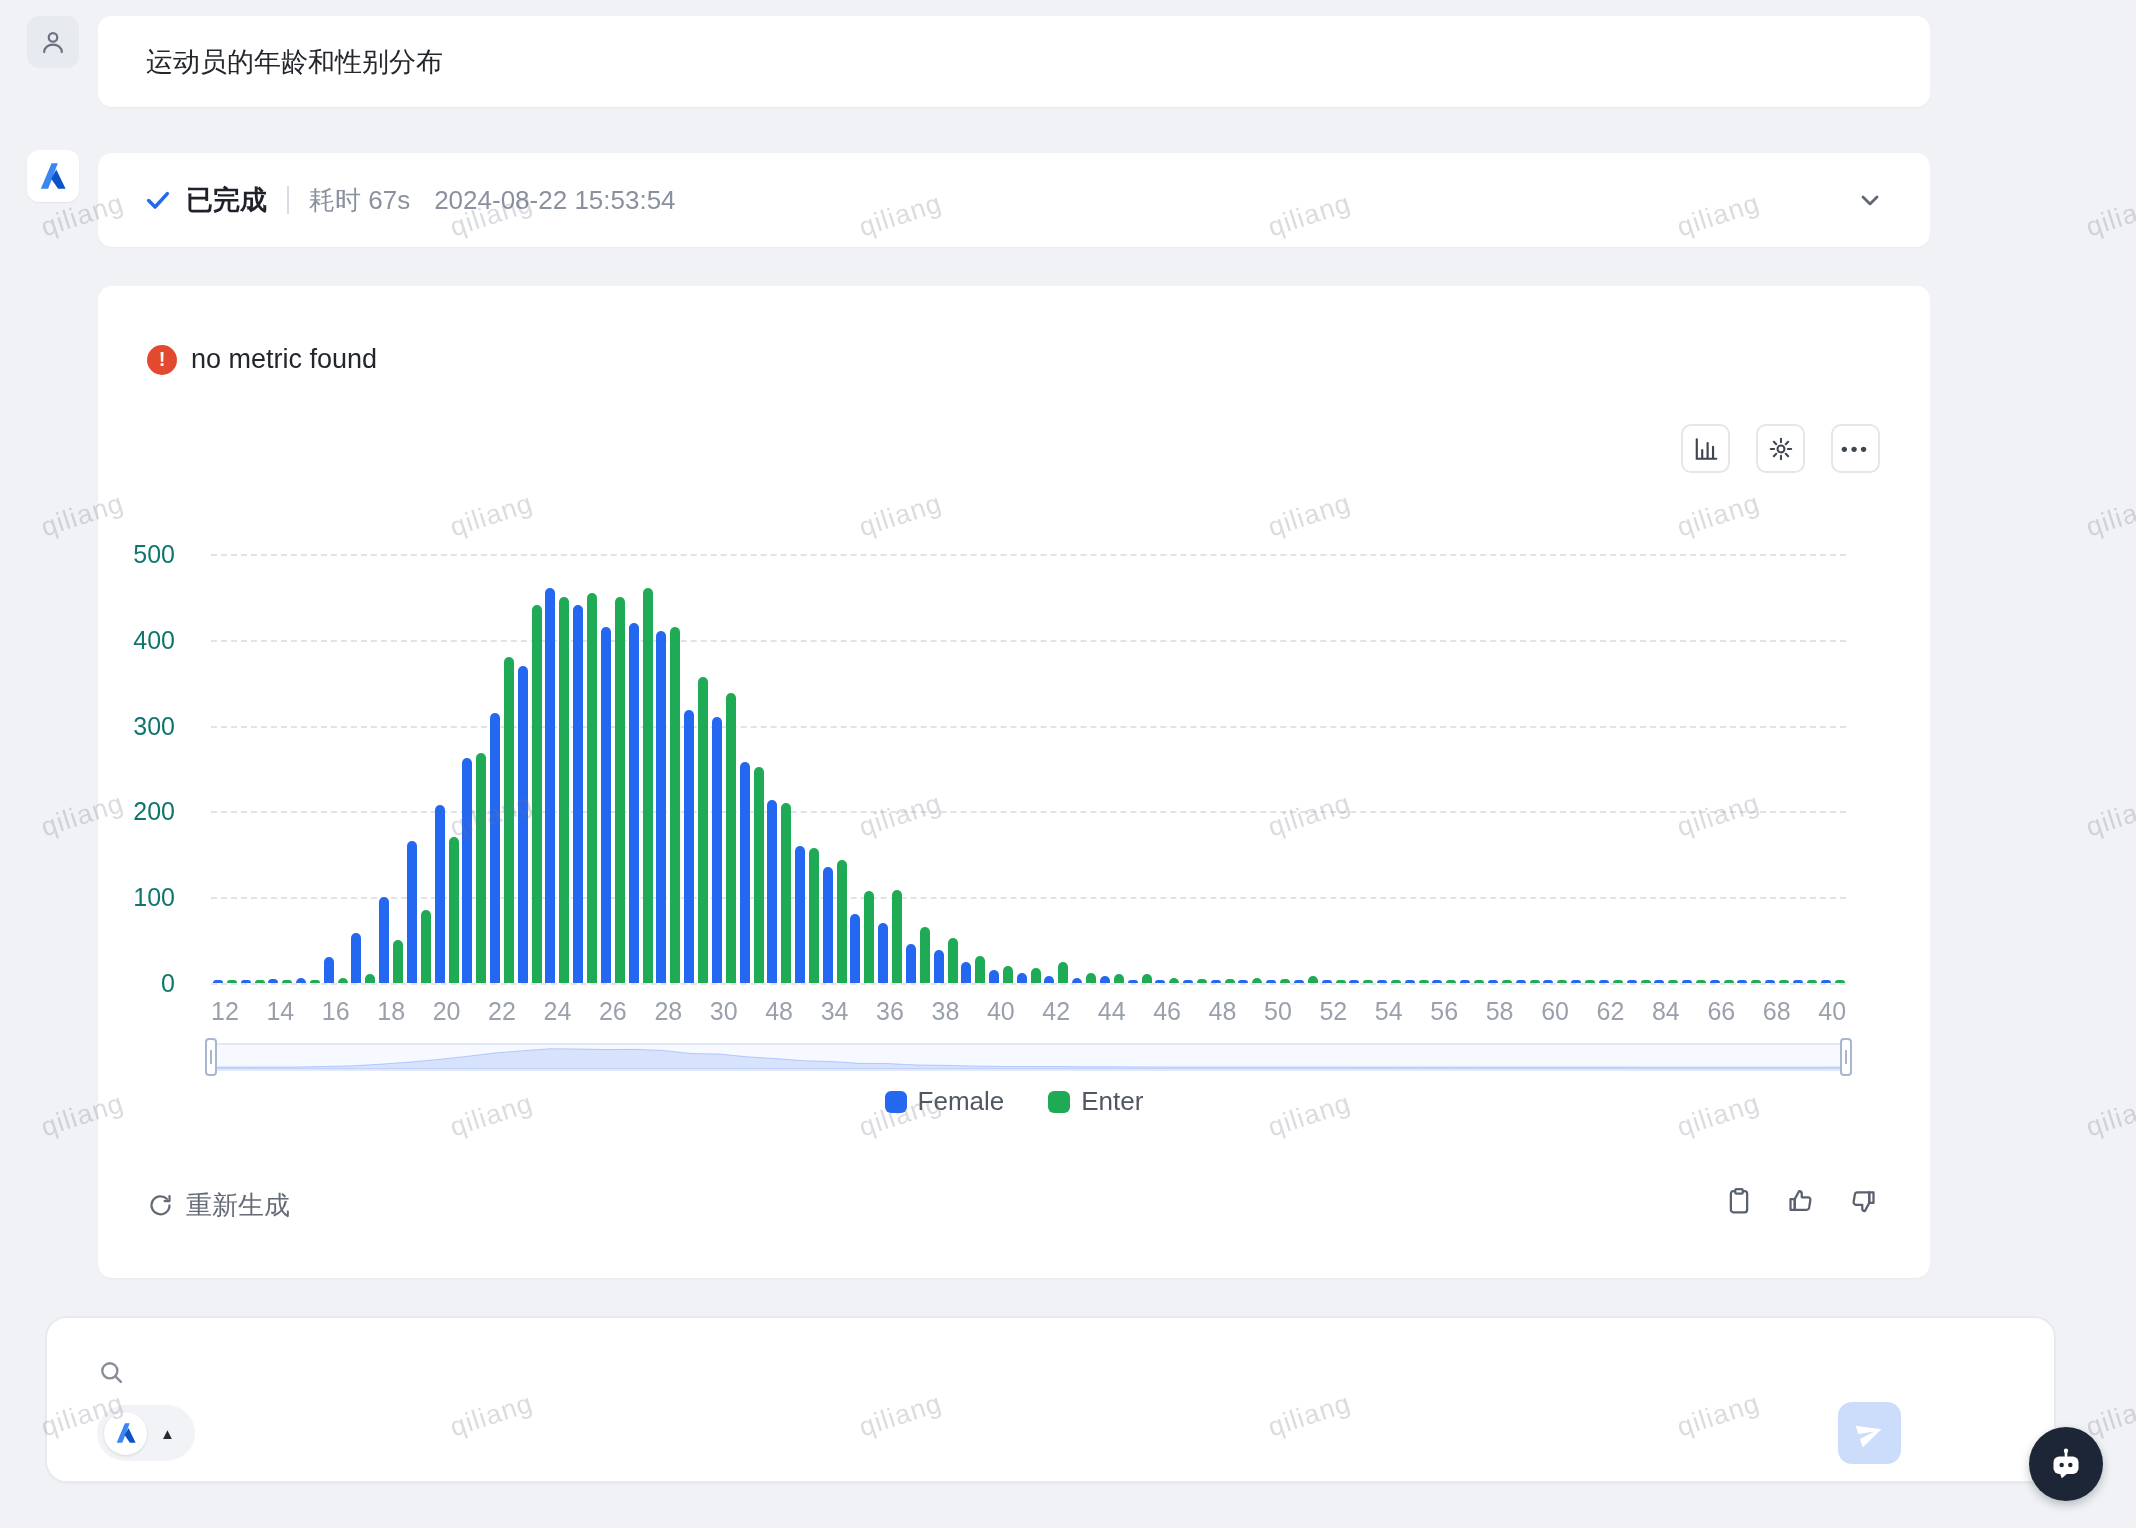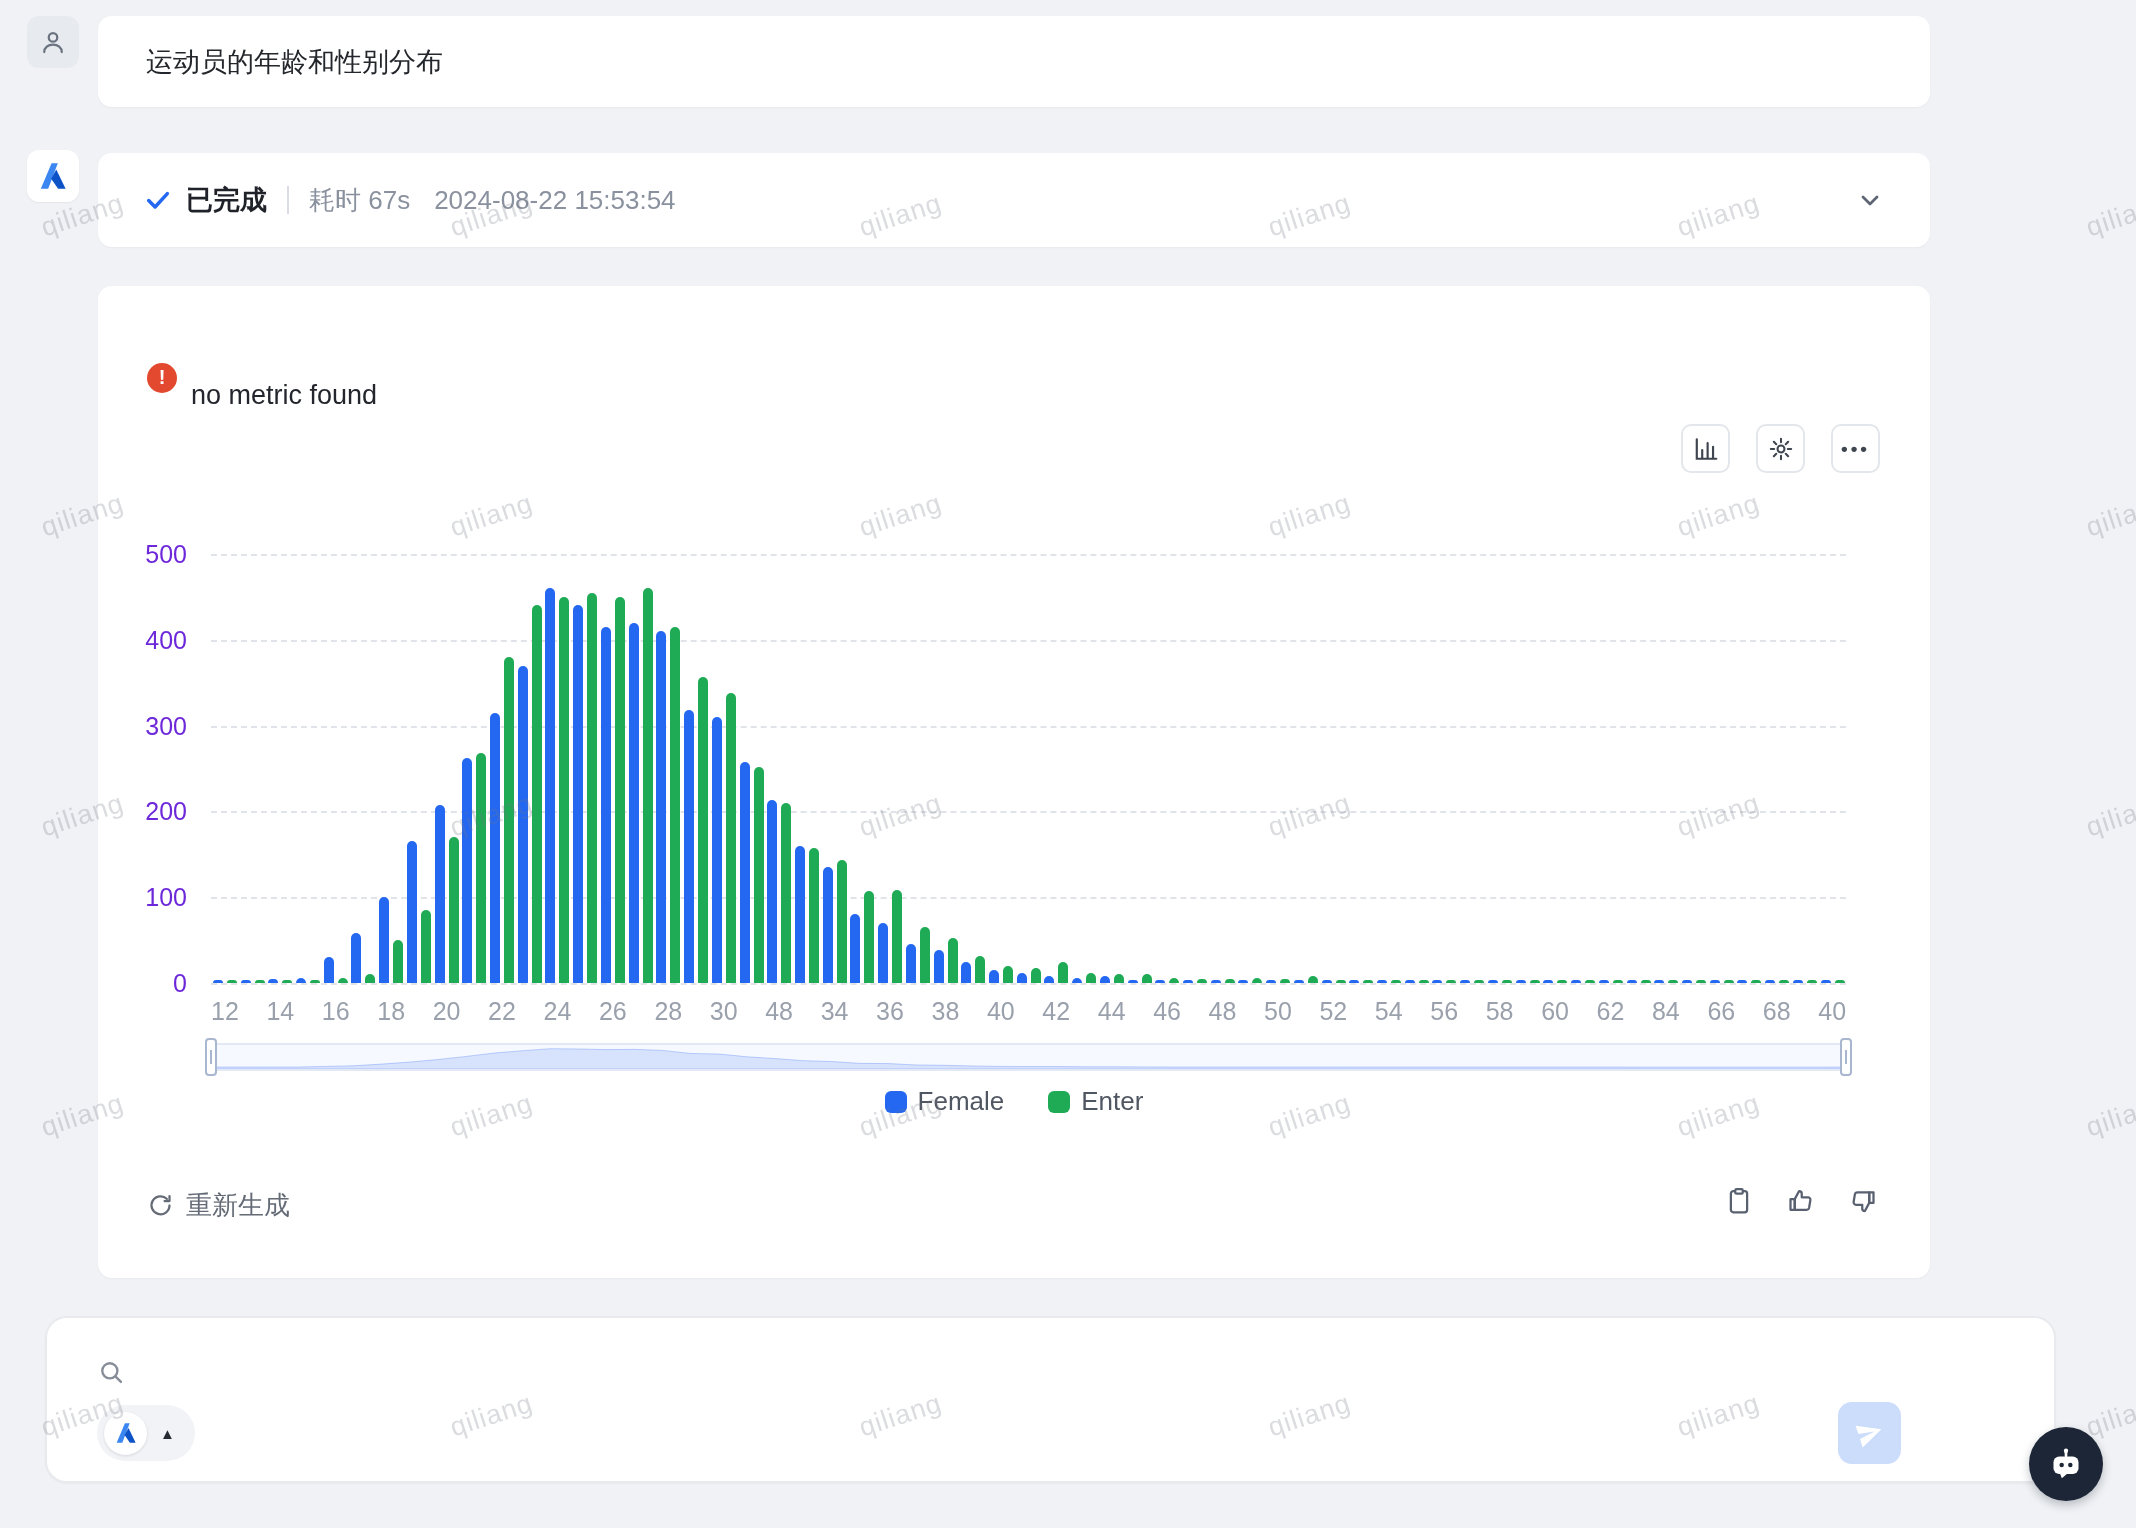--- a/index.html
+++ b/index.html
@@ -28,30 +28,30 @@
   #status-card .muted{font-size:26px;color:#8a919e;}
   #status-card .ts{margin-left:24px;}
   .spacer{flex:1;}
   .chev-btn{background:none;border:none;cursor:pointer;display:flex;align-items:center;}
 
   
   #main-card{left:98px;top:286px;width:1832px;height:992px;}
   #warning-row{position:absolute;left:49px;top:58px;display:flex;align-items:center;gap:14px;}
   #warning-row .warn-ico{width:30px;height:30px;border-radius:50%;background:#e2492f;color:#fff;
     display:flex;align-items:center;justify-content:center;font-size:20px;font-weight:700;}
-  #warning-row .warn-text{font-size:27px;font-weight:500;color:#23262c;margin-top:36px;}
+  #warning-row .warn-text{font-size:27px;font-weight:500;color:#23262c;}
   #chart-title{position:absolute;left:49px;top:142px;font-size:28px;font-weight:700;color:#171a20;}
   #toolbar{position:absolute;right:50px;top:138px;display:flex;gap:26px;}
   .tool-btn{width:49px;height:49px;border:2px solid #e3e6ea;border-radius:10px;background:#fff;
     display:flex;align-items:center;justify-content:center;cursor:pointer;color:#3f4650;}
   .dots{font-size:19px;letter-spacing:3px;color:#3f4650;font-weight:700;}
 
   
   #y-labels{position:absolute;left:0;top:268px;width:89px;height:429px;}
-  .y-label{position:absolute;right:0;transform:translateY(-50%);font-size:25px;color:#6d28d9;}
+  .y-label{position:absolute;right:12px;transform:translateY(-50%);font-size:25px;color:#0f766e;}
   #plot{position:absolute;left:113px;top:268px;width:1635px;height:429px;}
   .gridline{position:absolute;left:0;right:0;border-top:2px dashed #e0e3e8;}
   #bar-groups{position:absolute;left:0;top:0;width:100%;height:100%;display:flex;align-items:flex-end;}
   .bar-cell{flex:1;display:flex;align-items:flex-end;justify-content:center;gap:4px;height:100%;}
   .bar{width:10px;border-radius:5px 5px 0 0;}
   #x-labels{position:absolute;left:113px;top:711px;width:1635px;display:flex;}
   .x-cell{flex:1;font-size:25px;color:#9aa1ac;}
 
   
   #slider{position:absolute;left:113px;top:756px;width:1635px;height:30px;}

